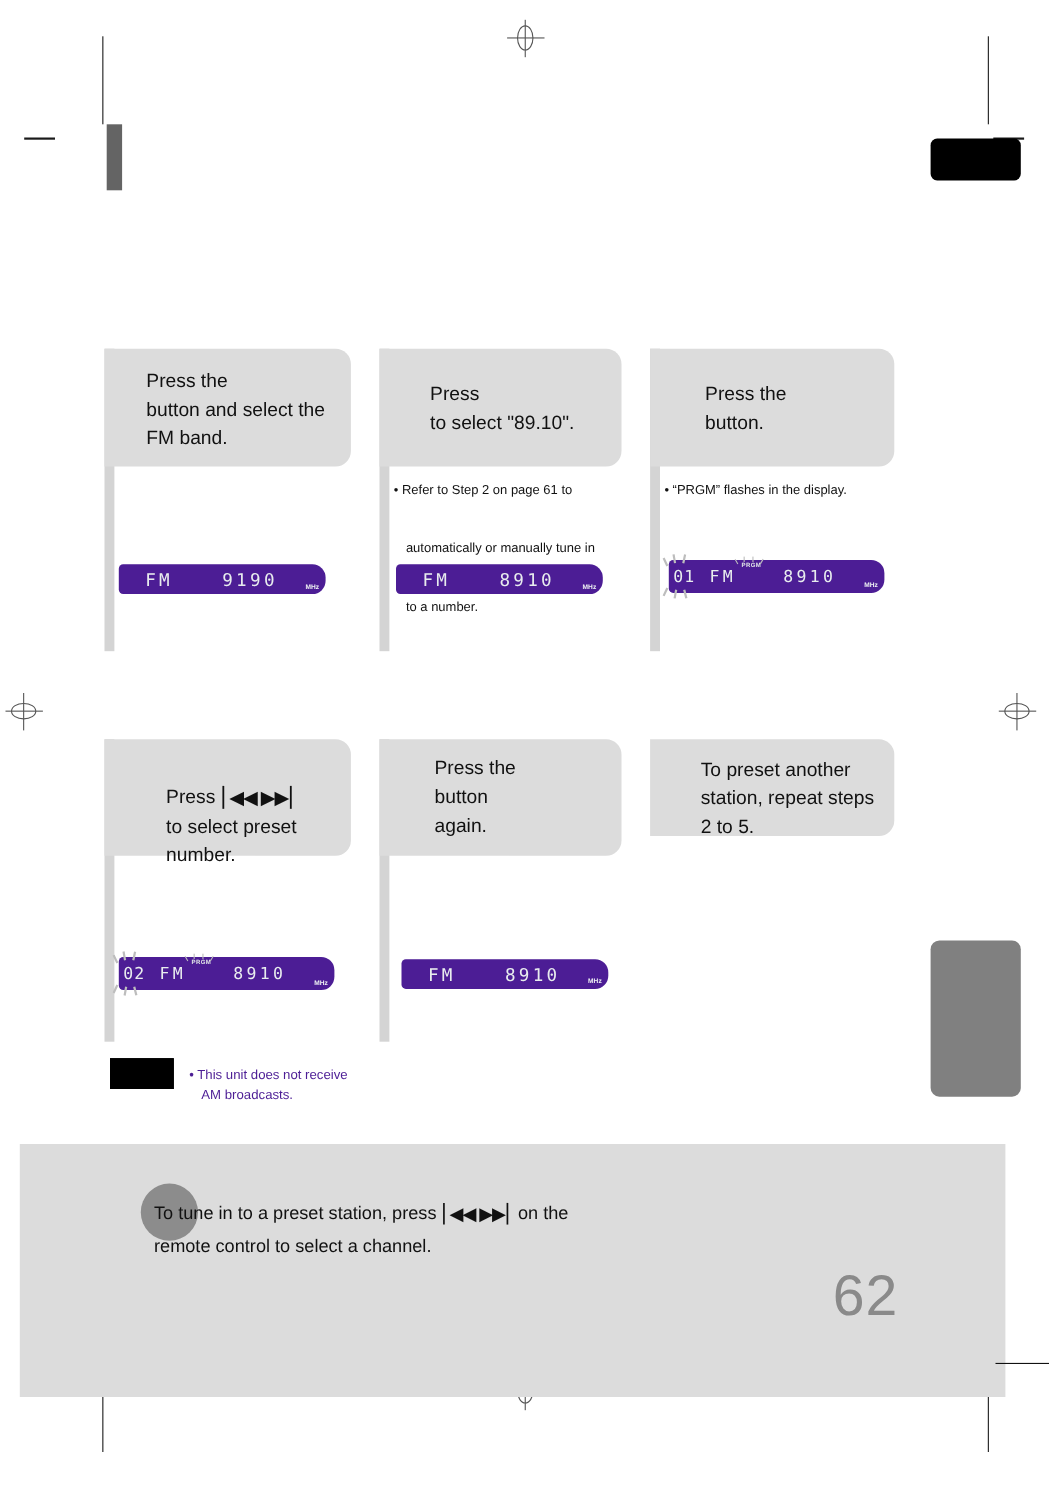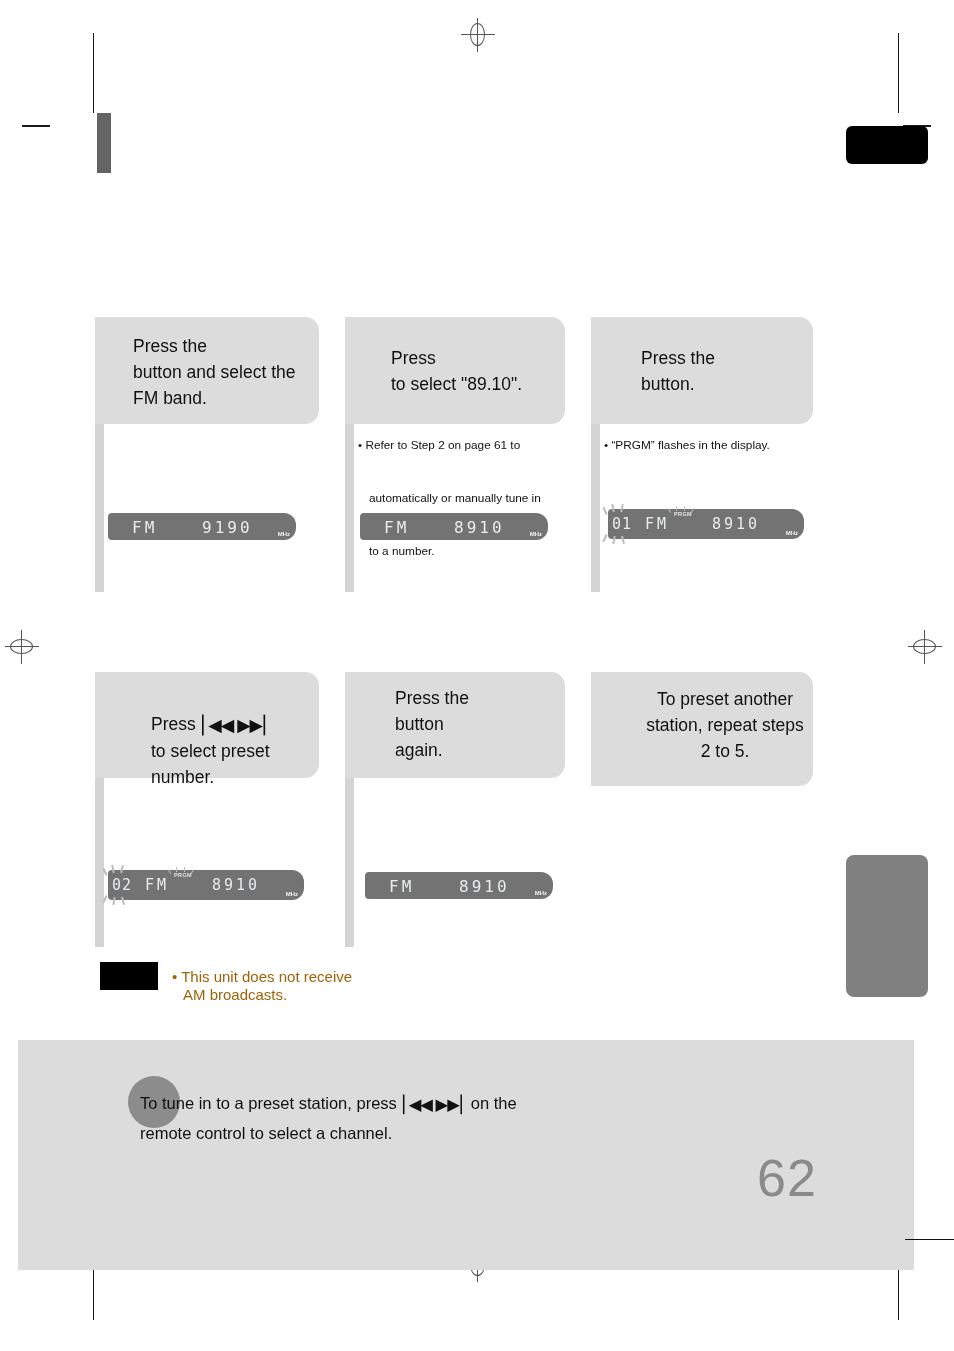--- a/index.html
+++ b/index.html
@@ -56,21 +56,21 @@
     position:absolute;
     font-size:11.8px;line-height:17px;color:#111;
   }
   .bullets p{margin:0 0 0 0;padding-left:11px;text-indent:-11px;}
   .bullets p + p{margin-top:1px;}
   .bullets .ind{padding-left:11px;text-indent:0;margin-top:36px;}
 
   
   .lcd{
     position:absolute;
-    background:#737373;
+    background:#4c1d95;
     border-radius:4px 12px 12px 4px;
     box-sizing:border-box;
   }
   .lcd .seg{
     position:absolute;
     color:#e8ecee;
     font-family:"DejaVu Sans Mono",monospace;
     letter-spacing:3px;
     white-space:pre;
   }
@@ -91,21 +91,21 @@
   
   .glyph{display:inline-block;vertical-align:-1px;letter-spacing:-1px;}
 
   
   #note-badge{
     position:absolute;left:100px;top:962px;width:58px;height:28px;
     background:#000;border:2px solid #000;box-sizing:border-box;
   }
   #note-text{
     position:absolute;left:172px;top:968px;width:260px;
-    font-size:15px;line-height:18px;color:#a16207;
+    font-size:12px;line-height:18px;color:#4c1d95;
   }
   #note-text p{margin:0;padding-left:11px;text-indent:-11px;}
 
   
   #bottom-band{
     position:absolute;left:18px;top:1040px;width:896px;height:230px;
     background:#dcdcdc;
   }
   #tip-circle{
     position:absolute;left:128px;top:1076px;width:52px;height:52px;
@@ -261,21 +261,21 @@
 again.</div>
   </div>
   <div class="lcd" style="left:20px;top:200px;width:188px;height:27px;">
     <div class="seg" style="left:24px;top:5px;font-size:16px;">FM</div>
     <div class="seg" style="left:94px;top:5px;font-size:16px;">8910</div>
     <div class="mhz">MHz</div>
   </div>
 </div>
 
 <div class="panel" style="left:591px;top:672px;width:222px;height:106px;">
-  <div class="callout" style="width:222px;height:114px;text-align:center;">
+  <div class="callout" style="width:222px;height:88px;">
     <div class="ctext" style="left:46px;top:14px;width:176px;">To preset another
 station, repeat steps
 2 to 5.</div>
   </div>
 </div>
 
 <div id="note-badge"></div>
 <div id="note-text">
   <p>• <span>This unit does not receive</span></p>
   <p style="padding-left:11px;text-indent:0;">AM broadcasts.</p>

